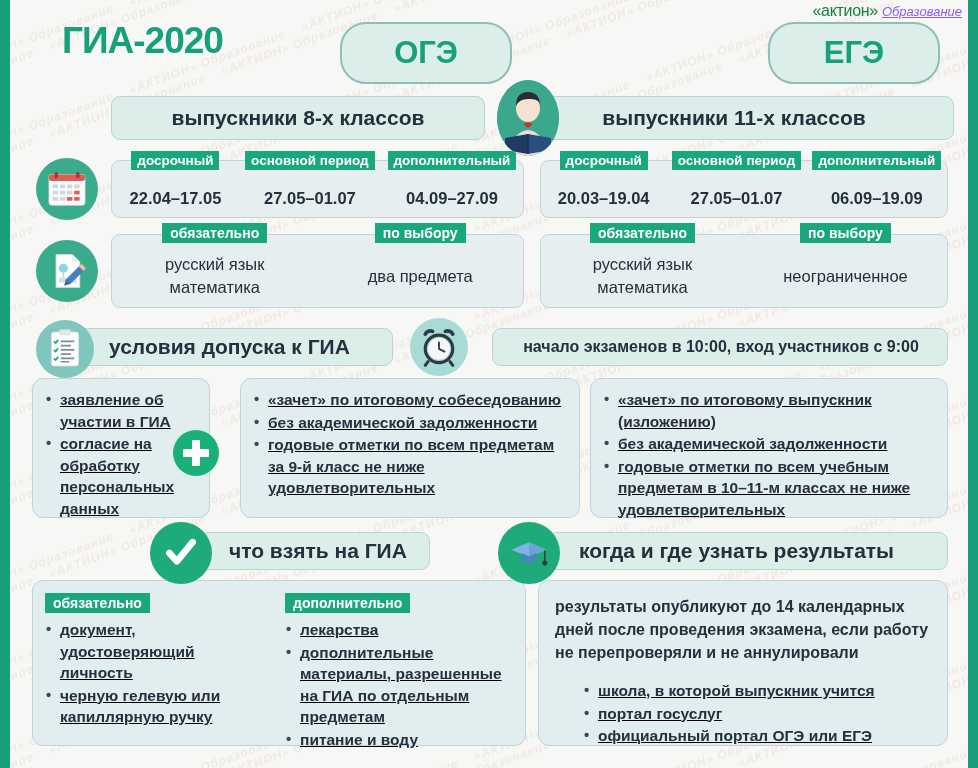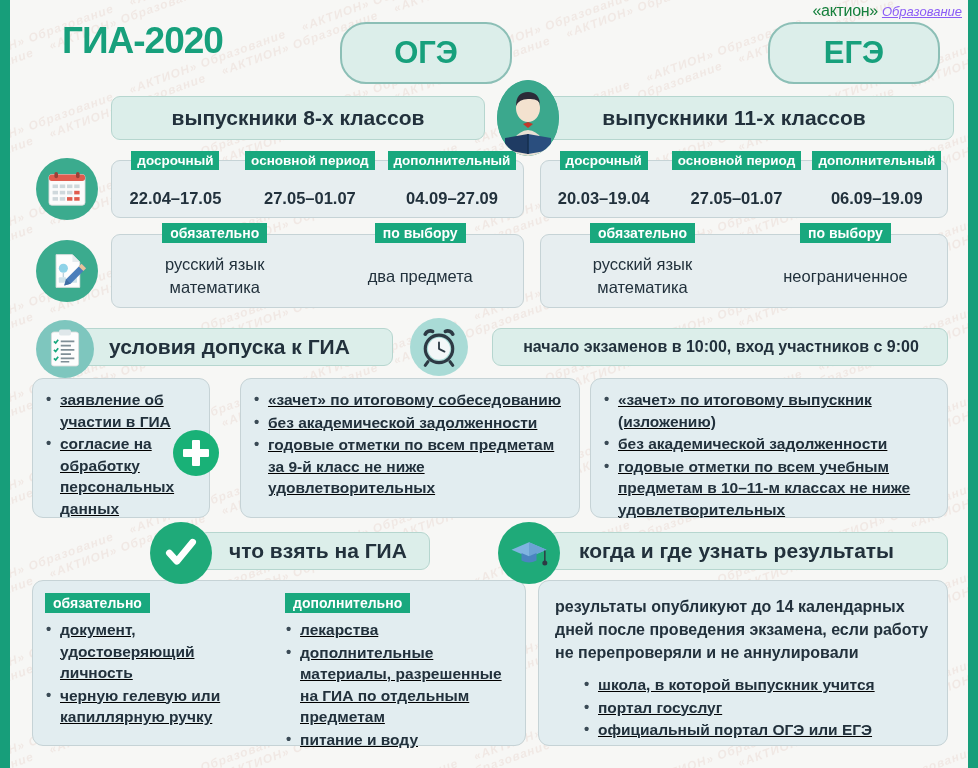--- a/index.html
+++ b/index.html
@@ -464,21 +464,21 @@
           <ul>
             <li>лекарства</li>
             <li>дополнительные материалы, разрешенные на ГИА по отдельным предметам</li>
             <li>питание и воду</li>
           </ul>
         </div>
       </div>
 
       <div class="card" style="left:528px; top:0; width:410px; height:166px; padding:14px 16px;">
         <div class="results-intro">результаты опубликуют до 14 календарных дней после проведения экзамена, если работу не перепроверяли и не аннулировали</div>
-        <ul style="margin-top:10px; padding-left:28px;">
+        <ul style="margin-top:16px; padding-left:28px;">
           <li>школа, в которой выпускник учится</li>
           <li>портал госуслуг</li>
           <li>официальный портал ОГЭ или ЕГЭ</li>
         </ul>
       </div>
     </div>
 
   </div>
 </div>
 

